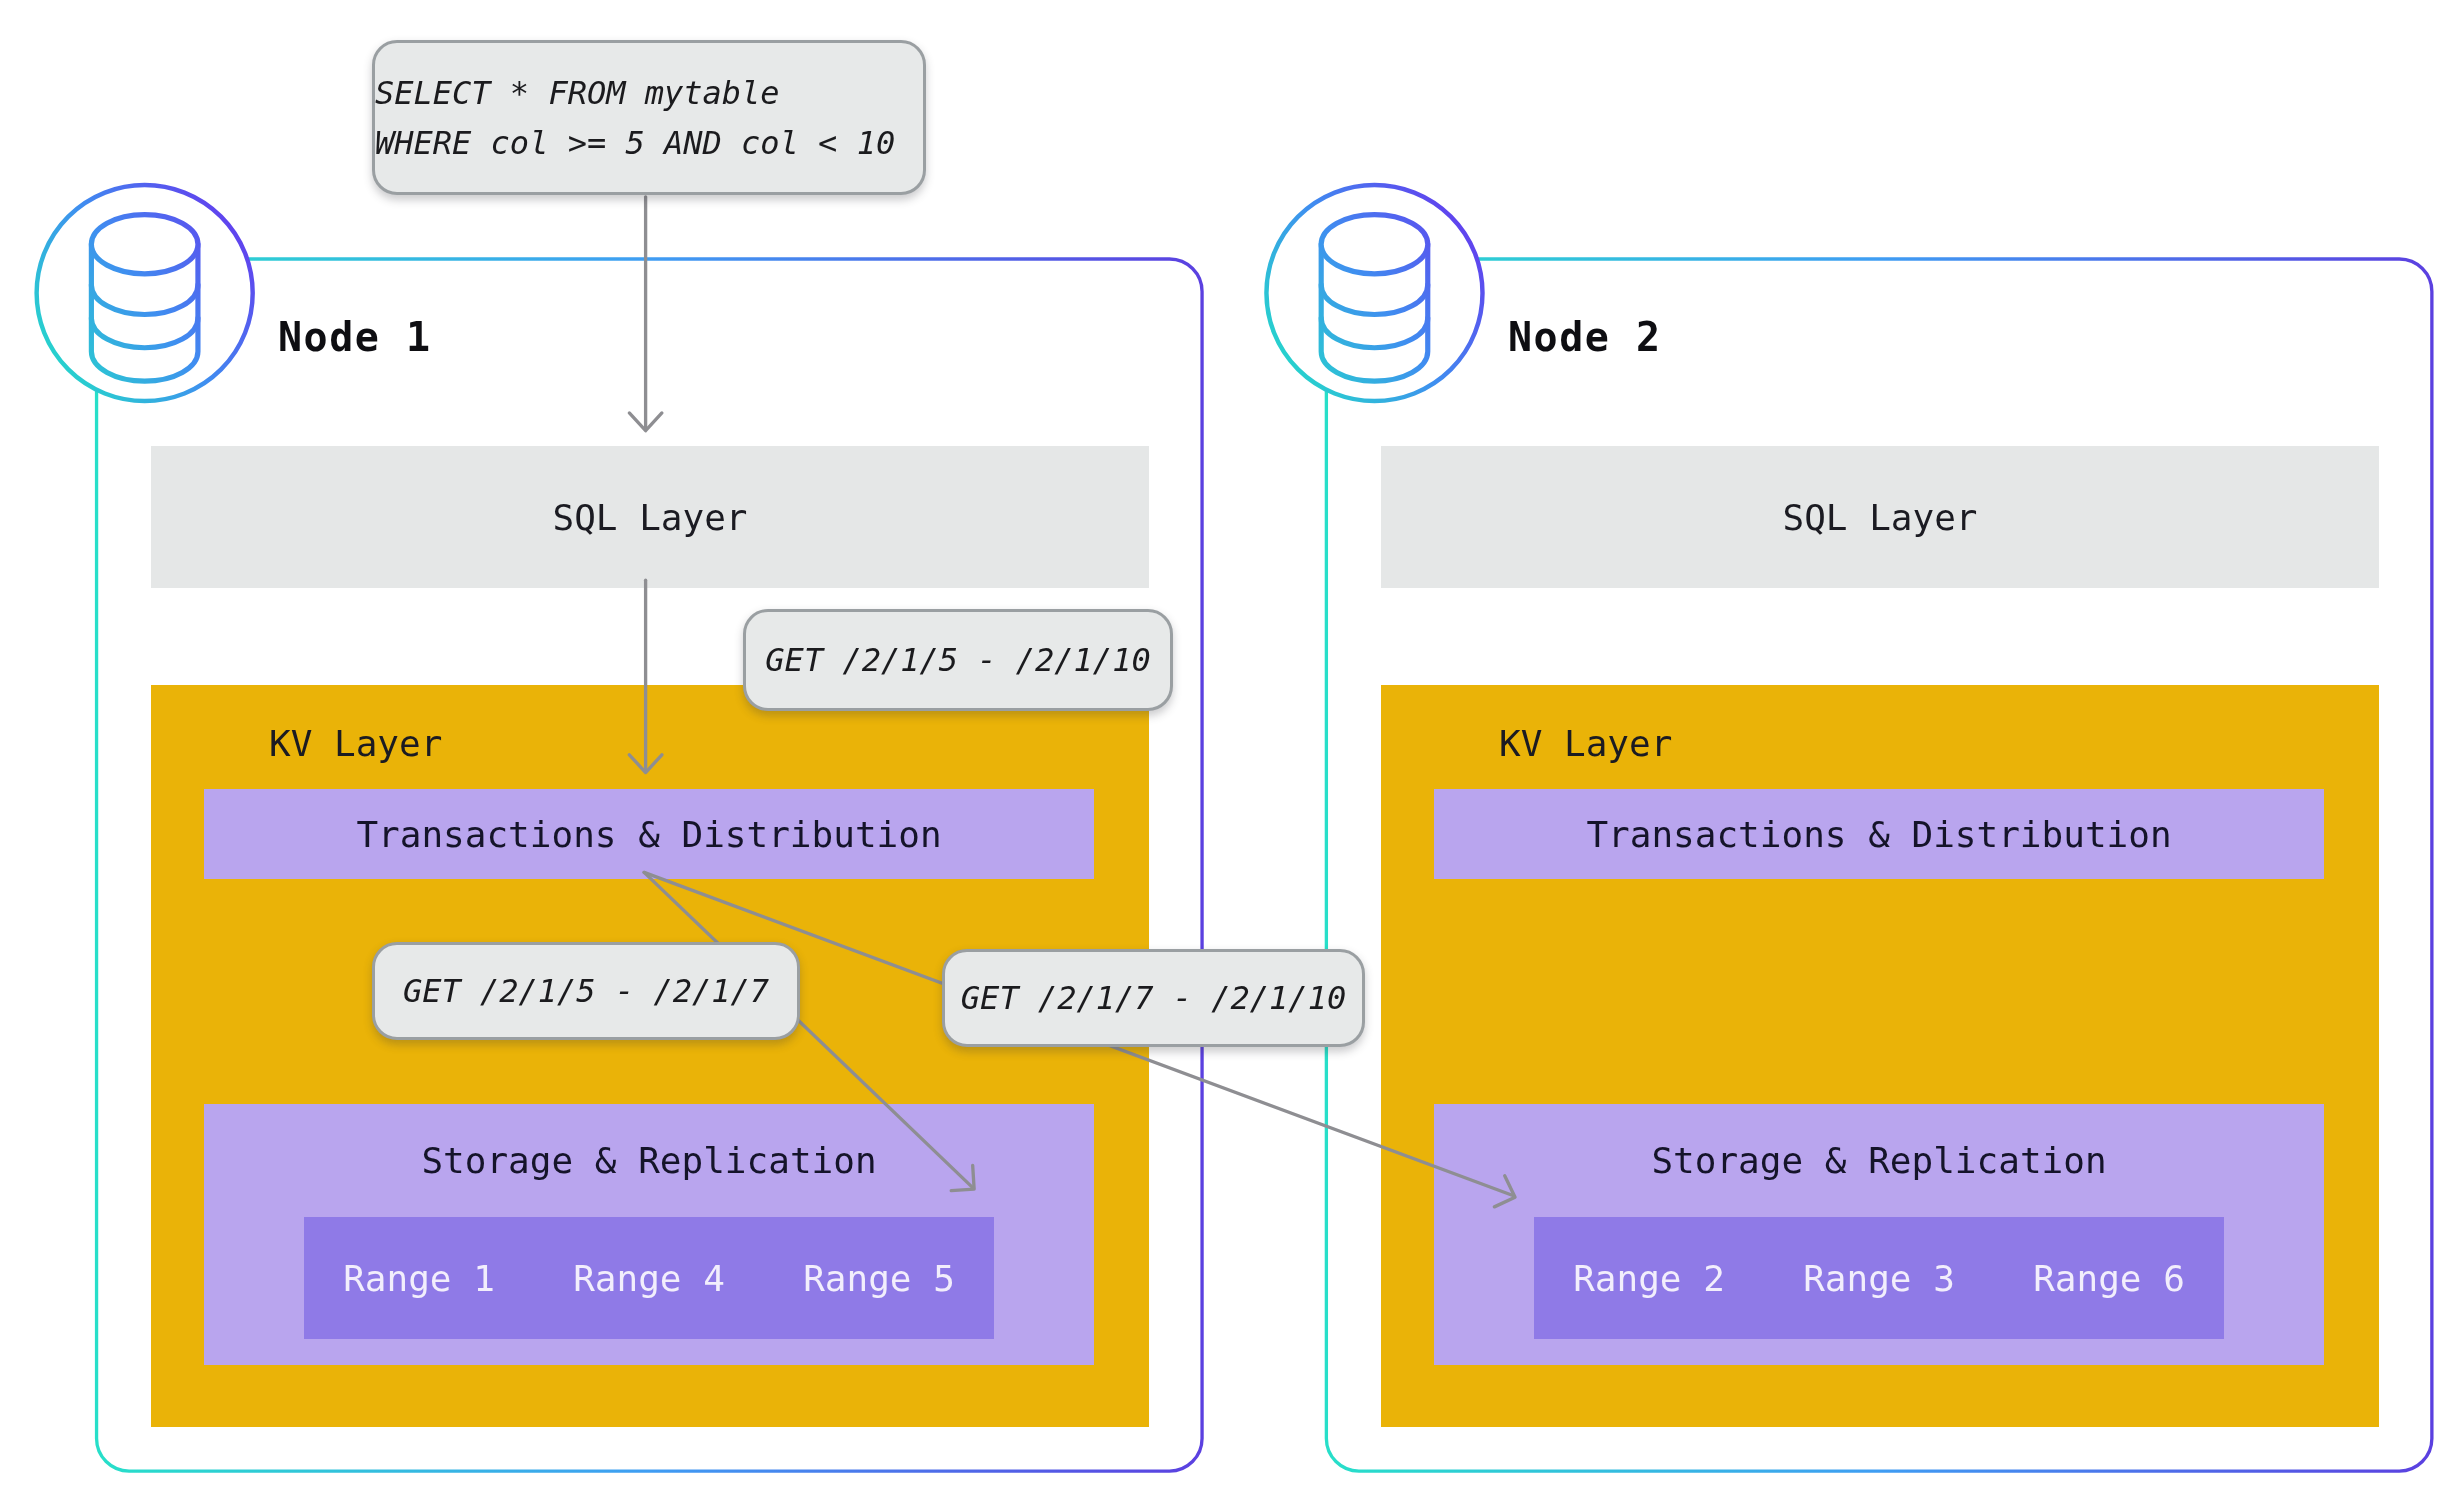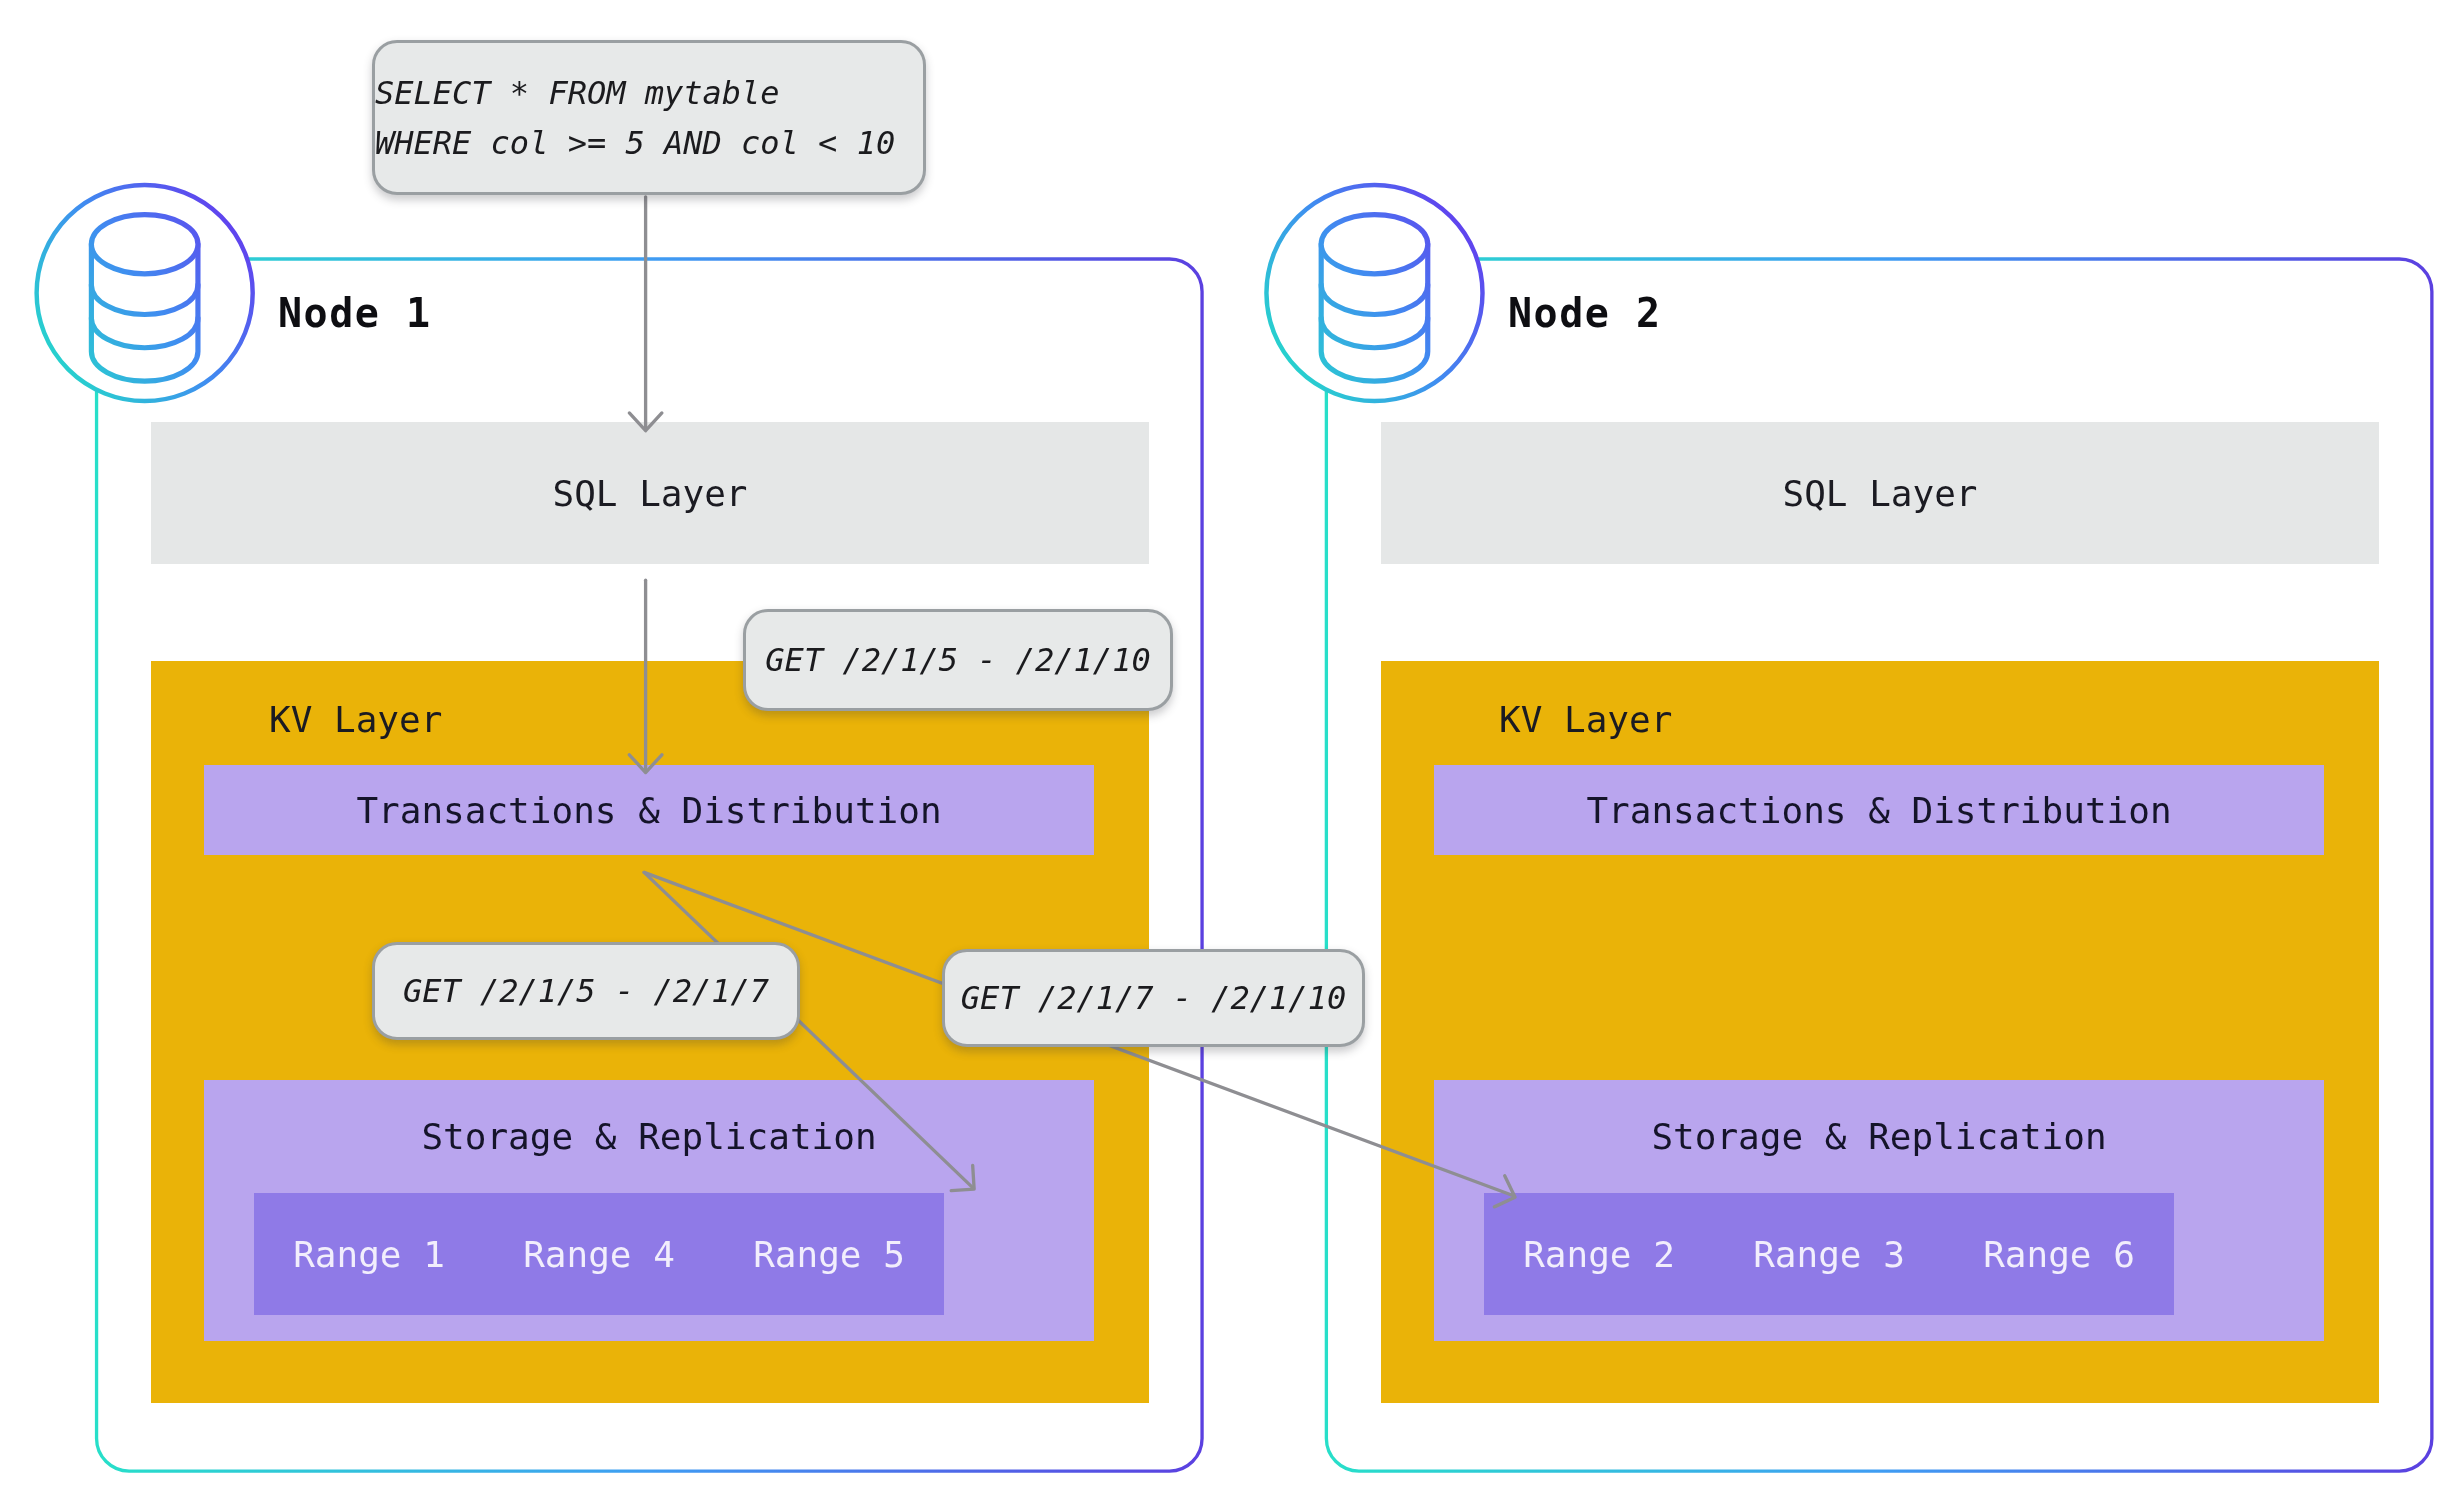--- a/index.html
+++ b/index.html
@@ -10,21 +10,21 @@
     font-family:"DejaVu Sans Mono","Liberation Mono",monospace;
     overflow:hidden;
   }
   #overlay-back,#overlay-arrows{
     position:absolute;left:0;top:0;width:2450px;height:1511px;
   }
   #overlay-back{z-index:1;}
   #overlay-arrows{z-index:3;}
 
   .node{
-    position:absolute;top:244px;width:1068px;height:1215px;
+    position:absolute;top:268px;width:1068px;height:1215px;
     z-index:2;
   }
   .node.n1{left:95px;}
   .node.n2{left:1325px;padding-left:48px;}
 
   .node-title{
     position:absolute;left:183px;top:46px;
     font-size:40px;font-weight:bold;color:#0e0e12;
     letter-spacing:1.5px;white-space:nowrap;
   }
@@ -53,21 +53,21 @@
   .storage-box{
     position:absolute;left:53px;top:419px;width:890px;height:261px;
     background:#b9a5ee;
   }
   .storage-label{
     position:absolute;left:0;top:36px;width:100%;
     text-align:center;font-size:36px;color:#15142a;white-space:nowrap;
   }
   .range-row{
     position:absolute;left:50px;top:113px;width:790px;height:122px;
-    display:flex;justify-content:flex-start;
+    display:flex;justify-content:center;
   }
   .range-box{
     width:230px;height:122px;background:#8f7ae7;
     display:flex;align-items:center;justify-content:center;
     font-size:36px;color:#f2eefc;white-space:nowrap;
   }
 
   .callout{
     position:absolute;z-index:4;
     background:#e7e9e9;border:3px solid #9a9fa2;border-radius:25px;

